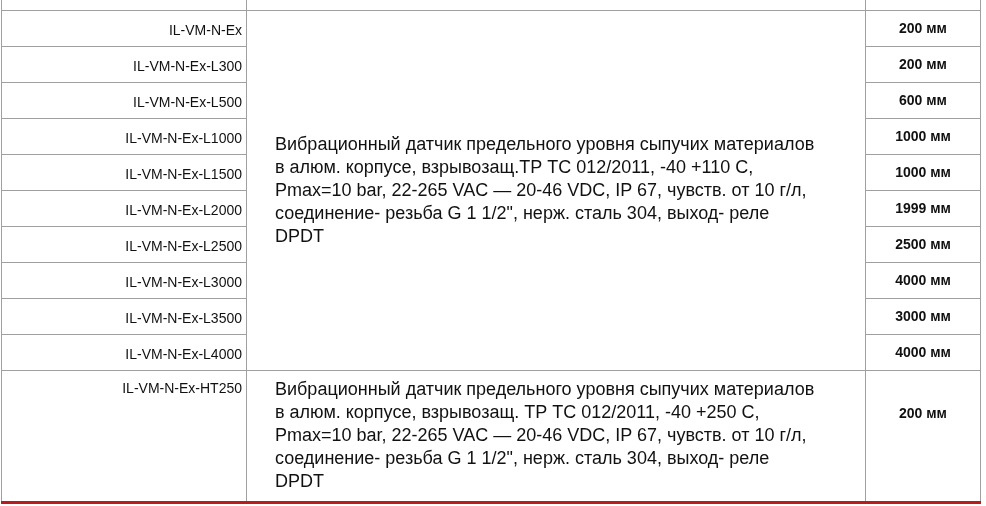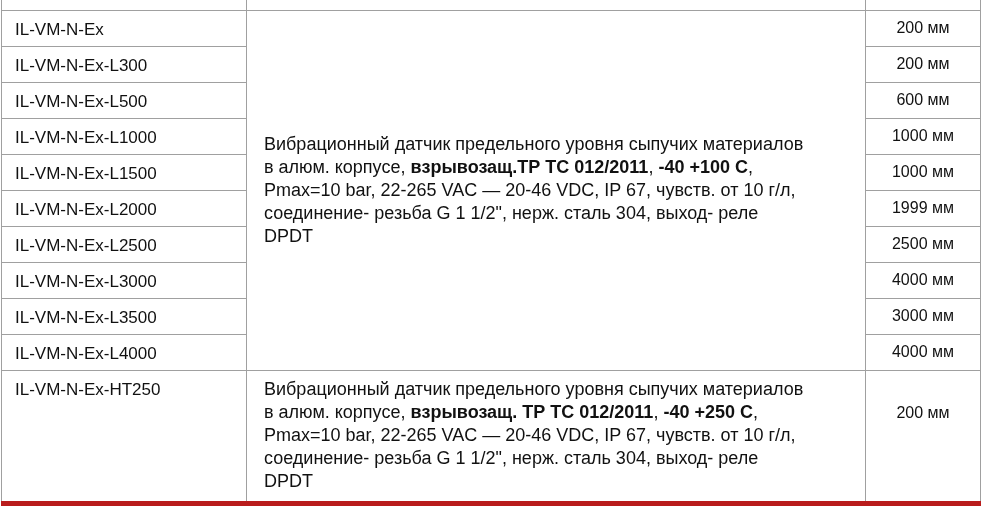--- a/index.html
+++ b/index.html
@@ -25,45 +25,47 @@
     border: 1px solid #a0a0a0;
     background: #ffffff;
   }
   
   .partial-row td {
     height: 10px;
     border-top: none;
     padding: 0;
   }
   .model-cell {
-    font-size: 17px;
+    font-size: 14px;
     padding: 4px 4px 0 13px;
     vertical-align: middle;
     white-space: nowrap;
     overflow: hidden;
+    text-align: right;
   }
   .row-model td { height: 36px; }
   .length-cell {
-    font-size: 16px;
+    font-size: 14px;
     text-align: center;
     vertical-align: middle;
+    font-weight: bold;
   }
   .desc-cell {
     font-size: 18px;
     line-height: 23px;
-    padding: 6px 10px 6px 17px;
+    padding: 6px 10px 6px 28px;
     vertical-align: middle;
   }
   .desc-line { white-space: nowrap; }
-  .desc-line b { font-weight: bold; }
+  .desc-line b { font-weight: normal; }
   
   .row-ht .model-cell { vertical-align: top; padding-top: 9px; }
   .row-ht .desc-cell { padding-top: 7px; padding-bottom: 8px; }
   .row-ht .length-cell { vertical-align: middle; padding-bottom: 46px; }
-  .row-ht td { border-bottom: 6px solid #b91c1c; }
+  .row-ht td { border-bottom: 3px solid #b91c1c; }
 </style>
 </head>
 <body>
 
 <div class="screen">
   <table class="product-table">
     <colgroup>
       <col class="c1">
       <col class="c2">
       <col class="c3">
@@ -72,21 +74,21 @@
       <tr class="partial-row">
         <td></td>
         <td></td>
         <td></td>
       </tr>
 
       <tr class="row-model">
     <td class="model-cell">IL-VM-N-Ex</td>
     <td class="desc-cell" rowspan="10">
             <div class="desc-line"><span>Вибрационный датчик предельного уровня сыпучих материалов</span></div>
-            <div class="desc-line"><span>в алюм. корпусе, </span><b>взрывозащ.ТР ТС 012/2011</b><span>, </span><b>-40 +100 С</b><span>,</span></div>
+            <div class="desc-line"><span>в алюм. корпусе, </span><b>взрывозащ.ТР ТС 012/2011</b><span>, </span><b>-40 +110 С</b><span>,</span></div>
             <div class="desc-line"><span>Pmax=10 bar, 22-265 VAC — 20-46 VDC, IP 67, чувств. от 10 г/л,</span></div>
             <div class="desc-line"><span>соединение- резьба G 1 1/2", нерж. сталь 304, выход- реле</span></div>
             <div class="desc-line"><span>DPDT</span></div>
           </td>
           <td class="length-cell">200 мм</td>
   </tr>
         <tr class="row-model">
     <td class="model-cell">IL-VM-N-Ex-L300</td>
     <td class="length-cell">200 мм</td>
   </tr>

